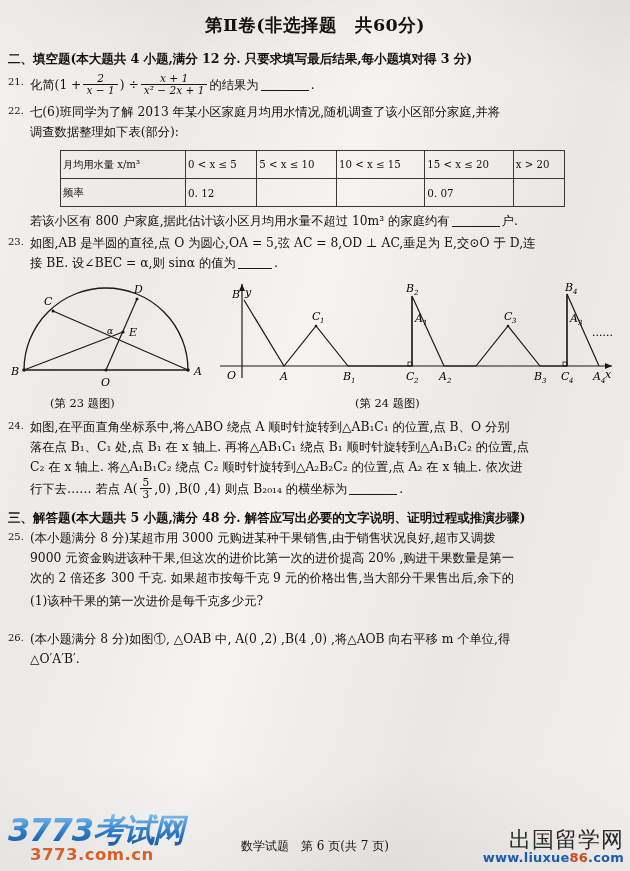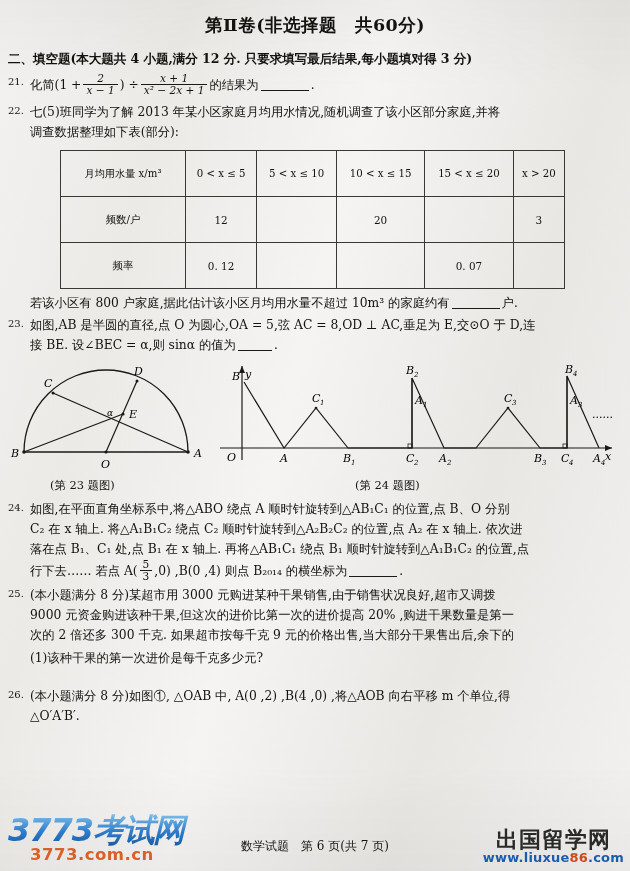--- a/index.html
+++ b/index.html
@@ -88,22 +88,22 @@
   
   .tbl-wrap { margin: 7px 0 5px 60px; }
   table.data {
     border-collapse: collapse;
     font-size: 10.4px;
     width: 505px;
     font-family: "DejaVu Serif", "Liberation Serif", serif;
   }
   table.data td {
     border: 1px solid #3a3834;
-    text-align: center;
-    padding: 15px 2px;
+    text-align: left;
+    padding: 6px 2px;
     height: 15px;
     white-space: nowrap;
   }
   table.data tr td:first-child { width: 120px; }
   table.data .hdr { font-size: 10.2px; }
 
   
   .figs {
     position: relative;
     height: 118px;
@@ -161,24 +161,25 @@
     position: absolute;
     right: 6px;
     bottom: 6px;
     text-align: center;
     line-height: 1.05;
     user-select: none;
   }
   .wm-lx .cn {
     display: block;
     font-family: "DejaVu Sans", "Liberation Sans", sans-serif;
-    font-weight: bold;
+    font-weight: normal;
     font-size: 22px;
     color: #2a2a2a;
     letter-spacing: 1px;
+    text-align: right;
   }
   .wm-lx .url {
     display: block;
     font-family: "DejaVu Sans", "Liberation Sans", sans-serif;
     font-weight: bold;
     font-size: 13px;
     color: #1a5fb4;
     letter-spacing: .2px;
   }
   .wm-lx .url .hl { color: #d14b1f; }
@@ -194,42 +195,34 @@
 
   <div class="sec-head">二、填空题(本大题共 4 小题,满分 12 分. 只要求填写最后结果,每小题填对得 3 分)</div>
 
   <div class="qblock" style="margin-top:6px;">
     <span class="qnum">21.</span>
     <span>化简(1 +</span><span class="frac"><span class="num it">2</span><span class="den it">x − 1</span></span><span>) ÷</span><span class="frac"><span class="num it">x + 1</span><span class="den it">x² − 2x + 1</span></span><span>的结果为</span><span class="blank"></span>.
   </div>
 
   <div class="qblock" style="margin-top:6px;">
     <span class="qnum">22.</span>
-    <span class="ind">七(5)班同学为了解 2013 年某小区家庭月均用水情况,随机调查了该小区部分家庭,并将</span>
+    <span class="ind">七(6)班同学为了解 2013 年某小区家庭月均用水情况,随机调查了该小区部分家庭,并将</span>
     <span class="ind">调查数据整理如下表(部分):</span>
   </div>
 
   <div class="tbl-wrap">
     <table class="data">
       <tbody>
           <tr>
         <td class="hdr">月均用水量 x/m³</td>
         <td class="hdr">0 &lt; x ≤ 5</td>
         <td class="hdr">5 &lt; x ≤ 10</td>
         <td class="hdr">10 &lt; x ≤ 15</td>
         <td class="hdr">15 &lt; x ≤ 20</td>
         <td class="hdr">x &gt; 20</td>
-      </tr>
-      <tr>
-        <td>频数/户</td>
-        <td>12</td>
-        <td></td>
-        <td>20</td>
-        <td></td>
-        <td>3</td>
       </tr>
       <tr>
         <td>频率</td>
         <td>0. 12</td>
         <td></td>
         <td></td>
         <td>0. 07</td>
         <td></td>
       </tr>
     </tbody>
@@ -334,25 +327,26 @@
   </div>
 
   <div class="figrow-caps">
     <span style="left:50px;">(第 23 题图)</span>
     <span style="left:355px;">(第 24 题图)</span>
   </div>
 
   <div class="qblock" style="margin-top:4px;">
     <span class="qnum">24.</span>
     <span class="ind">如图,在平面直角坐标系中,将△ABO 绕点 A 顺时针旋转到△AB₁C₁ 的位置,点 B、O 分别</span>
+    <span class="ind">落在点 B₁、C₁ 处,点 B₁ 在 x 轴上. 再将△AB₁C₁ 绕点 B₁ 顺时针旋转到△A₁B₁C₂ 的位置,点</span>
     <span class="ind">C₂ 在 x 轴上. 将△A₁B₁C₂ 绕点 C₂ 顺时针旋转到△A₂B₂C₂ 的位置,点 A₂ 在 x 轴上. 依次进</span>
-    <span class="ind">落在点 B₁、C₁ 处,点 B₁ 在 x 轴上. 再将△AB₁C₁ 绕点 B₁ 顺时针旋转到△A₁B₁C₂ 的位置,点</span>
     <span class="ind" style="line-height:2.0;"><span>行下去…… 若点 A(</span><span class="frac"><span class="num">5</span><span class="den">3</span></span><span>,0) ,B(0 ,4) 则点 B₂₀₁₄ 的横坐标为</span><span class="blank"></span><span>.</span></span>
   </div>
 
+  <div class="sec-head" style="margin-top:8px;">三、解答题(本大题共 5 小题,满分 48 分. 解答应写出必要的文字说明、证明过程或推演步骤)</div>
 
   <div class="qblock" style="margin-top:2px;">
     <span class="qnum">25.</span>
     <span class="ind">(本小题满分 8 分)某超市用 3000 元购进某种干果销售,由于销售状况良好,超市又调拨</span>
     <span class="ind">9000 元资金购进该种干果,但这次的进价比第一次的进价提高 20% ,购进干果数量是第一</span>
     <span class="ind">次的 2 倍还多 300 千克. 如果超市按每千克 9 元的价格出售,当大部分干果售出后,余下的</span>
     <span class="ind" style="margin-top:3px;">(1)该种干果的第一次进价是每千克多少元?</span>
   </div>
 
   <div class="qblock" style="margin-top:18px;">

